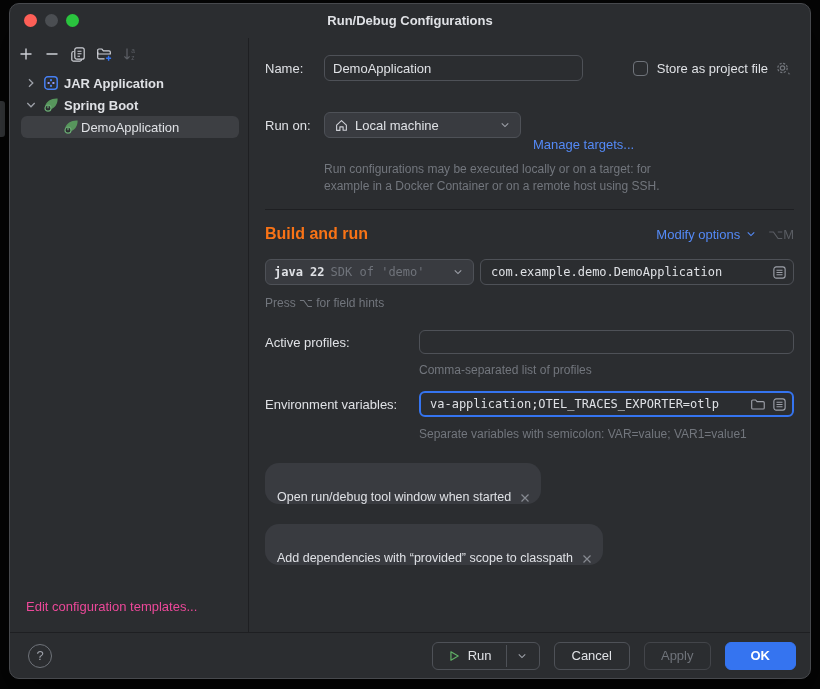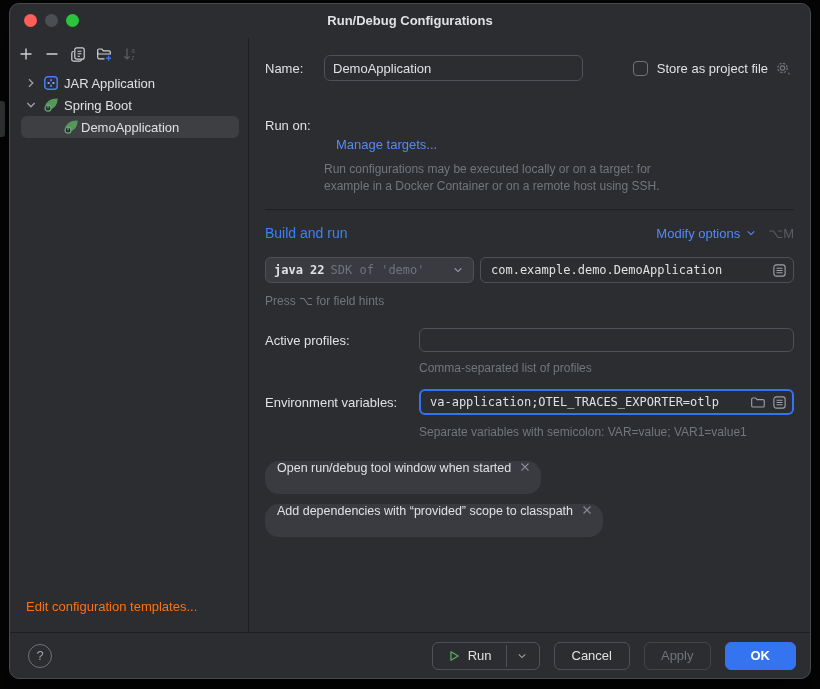--- a/index.html
+++ b/index.html
@@ -21,25 +21,25 @@
   .body{flex:1;display:flex;min-height:0;}
   .sidebar{width:238px;flex:0 0 238px;border-right:1px solid #1e1f22;display:flex;flex-direction:column;}
   .side-toolbar{display:flex;align-items:center;gap:10px;padding:8px 0 8px 8px;}
   .tool-btn{width:16px;height:16px;display:flex;align-items:center;justify-content:center;}
   .tree{margin-top:2px;}
   .tree-row{height:22px;display:flex;align-items:center;margin:0 9px 0 11px;border-radius:6px;padding-left:2px;}
   .tree-row.selected{background:#3d3f43;}
   .tree-chevron{width:16px;height:16px;display:flex;align-items:center;justify-content:center;flex:0 0 16px;}
   .tree-icon{width:16px;height:16px;margin-left:4px;flex:0 0 16px;}
   .tree-label{margin-left:5px;font-size:13px;color:#dfe1e5;white-space:nowrap;}
-  .tree-label.bold{font-weight:400;}
+  .tree-label.bold{font-weight:700;}
   .tree-row.child{padding-left:38px;}
   .tree-row.child .tree-label{margin-left:2px;}
   .side-spacer{flex:1;}
-  .edit-templates{margin:0 16px 18px 16px;font-size:13px;color:#f97316;cursor:pointer;}
+  .edit-templates{margin:0 16px 18px 16px;font-size:13px;color:#ec4899;cursor:pointer;}
   
   .main{flex:1;padding:17px 16px 0 16px;min-width:0;}
   .row{display:flex;align-items:center;}
   .lbl{font-size:13px;color:#dfe1e5;}
   .lbl.w1{width:59px;flex:0 0 59px;}
   .lbl.w2{width:154px;flex:0 0 154px;}
   .txt-field{height:26px;box-sizing:border-box;background:transparent;border:1px solid #4e5157;border-radius:6px;
     color:#dfe1e5;font-size:13px;padding:0 8px;outline:none;font-family:"Liberation Sans",sans-serif;}
   .name-field{width:259px;}
   .store-group{margin-left:auto;display:flex;align-items:center;margin-right:2px;}
@@ -49,42 +49,42 @@
   .combo{height:26px;box-sizing:border-box;background:#393b40;border:1px solid #4e5157;border-radius:6px;
     display:flex;align-items:center;padding:0 8px;color:#dfe1e5;font-size:13px;}
   .runon-combo{width:197px;flex:0 0 197px;}
   .combo .grow{flex:1;}
   .link{color:#548af7;font-size:13px;cursor:pointer;}
   .runon-link{margin-left:12px;margin-top:39px;}
   .hint{font-size:12px;color:#72767d;line-height:17px;}
   .runon-hint{margin:9px 0 0 59px;}
   .hr{height:1px;background:#1e1f22;margin-top:14px;}
   .section-head{margin-top:15px;display:flex;align-items:center;}
-  .section-title{font-size:14px;font-weight:400;color:#3b82f6;}
+  .section-title{font-size:16px;font-weight:700;color:#f97316;}
   .modify{margin-left:auto;display:flex;align-items:center;}
   .shortcut{margin-left:10px;font-size:13px;color:#5a5d63;}
   .build-row{margin-top:16px;display:flex;align-items:center;gap:6px;}
   .jdk-combo{width:209px;flex:0 0 209px;font-family:"DejaVu Sans Mono",monospace;font-size:12px;}
   .jdk-main{color:#dfe1e5;font-weight:700;}
   .jdk-detail{color:#6f737a;margin-left:6px;white-space:pre;}
   .field-wrap{flex:1;height:26px;box-sizing:border-box;border:1px solid #4e5157;border-radius:6px;
     display:flex;align-items:center;padding:0 6px 0 8px;min-width:0;}
   .mono-input{flex:1;background:transparent;border:none;outline:none;color:#dfe1e5;
     font-family:"DejaVu Sans Mono",monospace;font-size:12px;min-width:0;}
   .press-hint{margin-top:10px;}
   .profiles-row{margin-top:18px;}
   .profiles-field{flex:1;height:24px;}
   .profiles-hint{margin:8px 0 0 154px;}
   .env-row{margin-top:12px;}
   .env-wrap{border:2px solid #3574f0;padding:0 5px 0 7px;}
   .env-hint{margin:9px 0 0 154px;}
   .field-icon{flex:0 0 16px;width:16px;height:16px;margin-left:6px;display:flex;align-items:center;justify-content:center;}
   .chips{margin-top:20px;}
-  .chip{display:inline-flex;align-items:flex-start;height:33px;background:#393b40;border-radius:14px;
-    padding:0 10px 0 12px;margin-bottom:10px;}
+  .chip{display:inline-flex;align-items:flex-end;height:41px;background:#393b40;border-radius:14px;
+    padding:0 10px 0 12px;margin-bottom:20px;}
   .chip-label{font-size:12.5px;color:#dfe1e5;white-space:nowrap;}
   .chip-close{margin-left:8px;display:flex;align-items:center;cursor:pointer;}
   .chips .chip{display:flex;width:fit-content;}
   
   .footer{flex:0 0 45px;border-top:1px solid #1e1f22;display:flex;align-items:center;padding:0 14px;}
   .help-btn{width:22px;height:22px;border:1px solid #6f737a;border-radius:50%;color:#9da0a8;
     display:flex;align-items:center;justify-content:center;font-size:13px;cursor:pointer;margin-left:4px;}
   .btns{margin-left:auto;display:flex;align-items:center;gap:14px;}
   .btn{height:28px;box-sizing:border-box;border:1px solid #4e5157;border-radius:6px;background:transparent;
     color:#dfe1e5;font-size:13px;display:flex;align-items:center;justify-content:center;cursor:pointer;
@@ -216,20 +216,32 @@
                 <circle cx="7.5" cy="8" r="2.2" stroke="#80848b" stroke-width="1.2" fill="none"></circle>
                 <circle cx="7.5" cy="8" r="4.7" stroke="#80848b" stroke-width="1.2" fill="none" stroke-dasharray="2.2 1.5"></circle>
                 <path d="M13.3 12.2l2 2h-2z" fill="#80848b"></path>
               </svg>
             </span>
           </div>
         </div>
 
         <div class="row" style="margin-top:17px;">
           <span class="lbl w1">Run on:</span>
+          <div class="combo runon-combo">
+            <span class="field-icon" style="margin:0 6px 0 0;">
+              <svg width="15" height="15" viewBox="0 0 16 16">
+                  <path d="M2.8 7.6L8 2.8l5.2 4.8v5.4H9.7V9.4H6.3v3.8H2.8z" stroke="#ced0d6" stroke-width="1.2" fill="none" stroke-linejoin="round"></path>
+                </svg>
+            </span>
+            <span>Local machine</span>
+            <span class="grow"></span>
+            <svg width="14" height="14" viewBox="0 0 16 16">
+                <path d="M4.3 6.2L8 9.8l3.7-3.6" stroke="#9da0a8" stroke-width="1.3" fill="none"></path>
+              </svg>
+          </div>
           <span class="link runon-link">Manage targets...</span>
         </div>
 
         <div class="hint runon-hint">
           <div>Run configurations may be executed locally or on a target: for</div>
           <div>example in a Docker Container or on a remote host using SSH.</div>
         </div>
 
         <div class="hr"></div>
 

